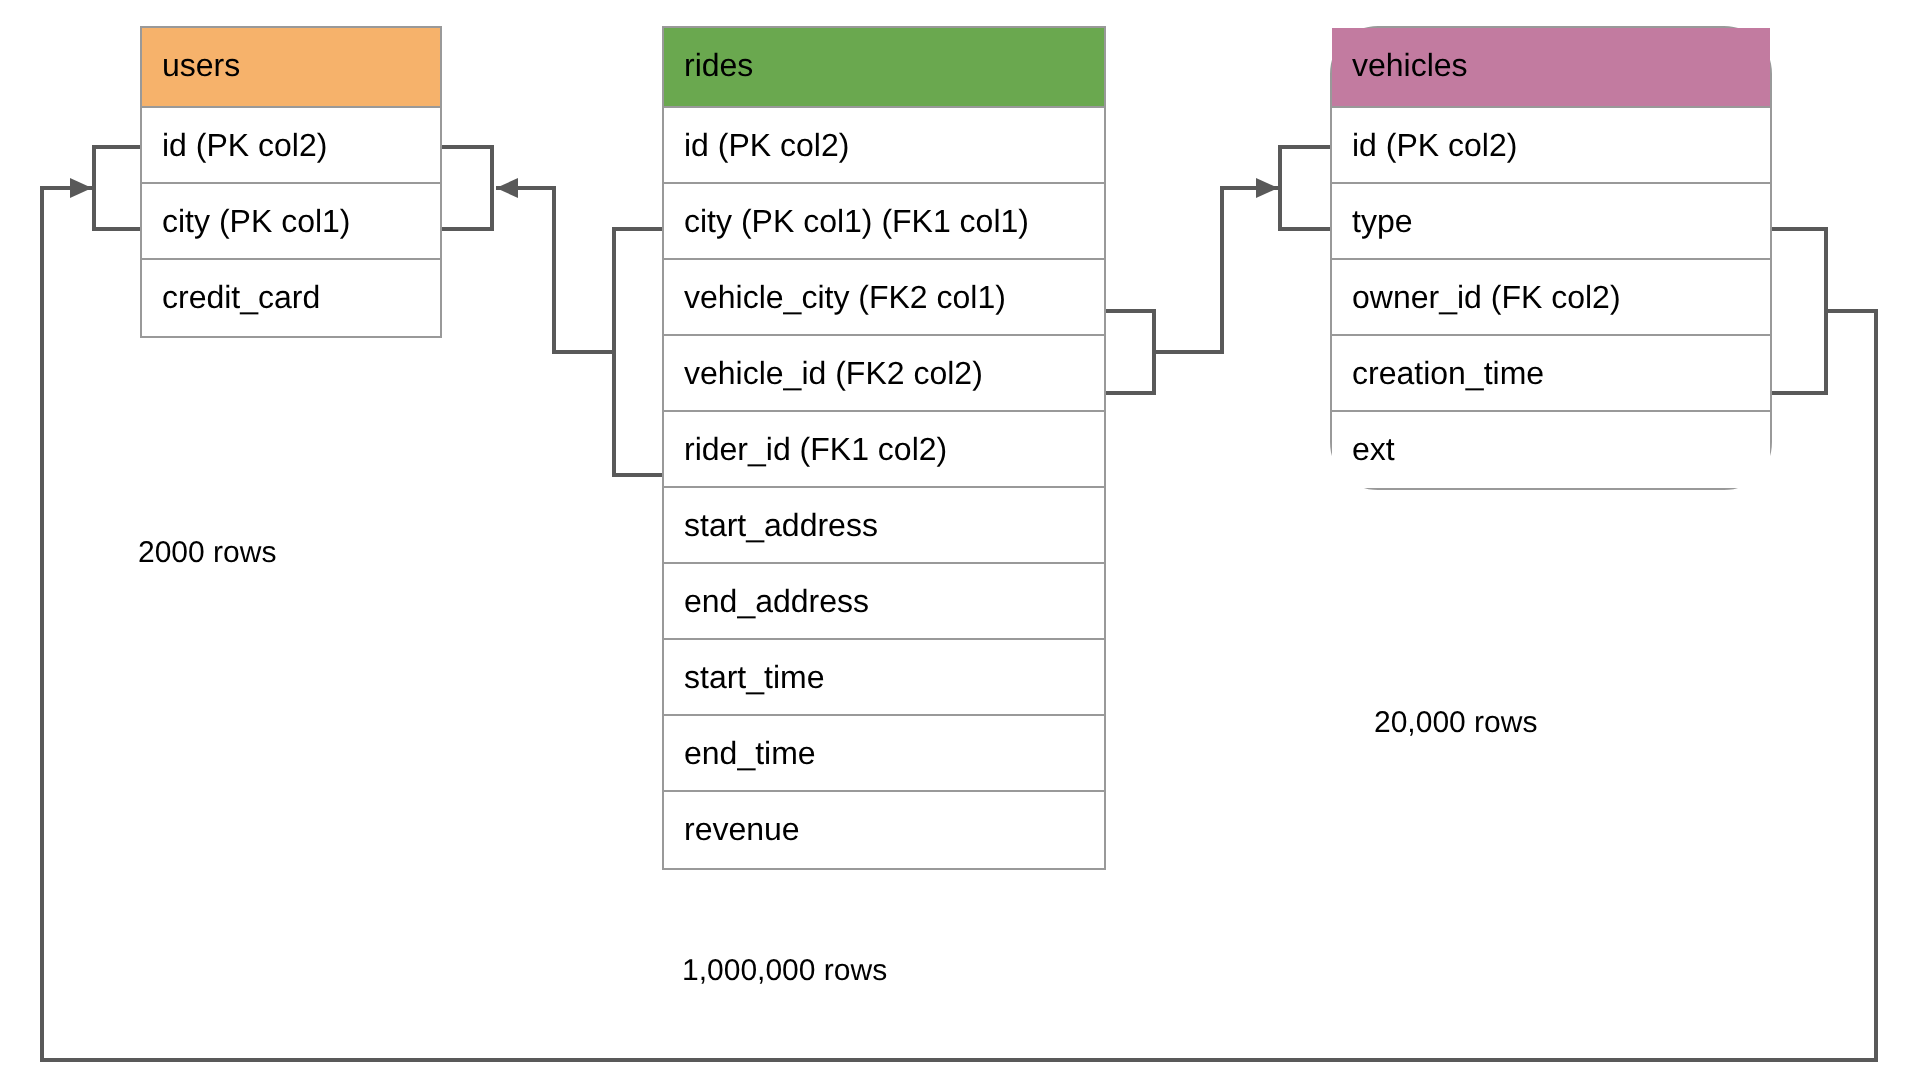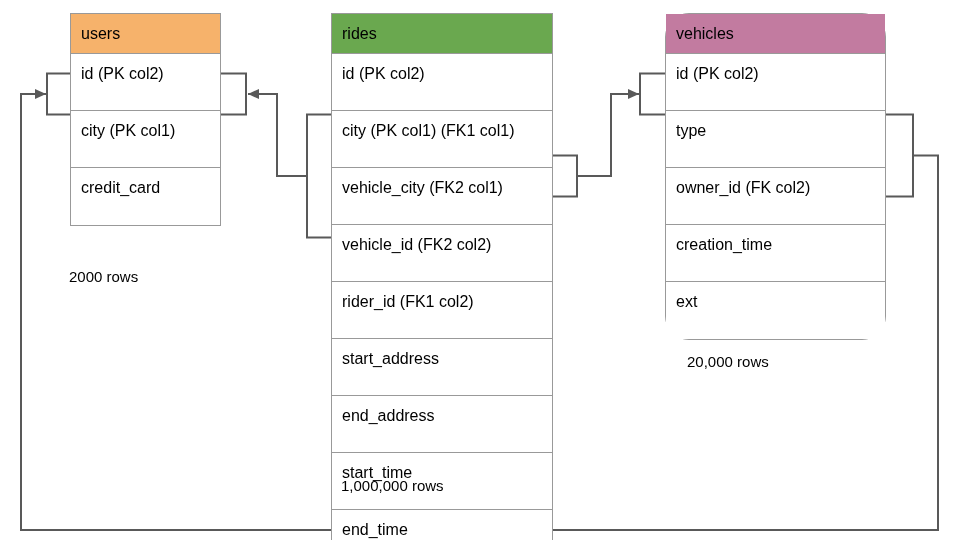--- a/index.html
+++ b/index.html
@@ -33,21 +33,21 @@
     line-height: 40px;
     padding-left: 10px;
     font-size: 16px;
     color: #000000;
     border-bottom: 1px solid #999999;
     box-sizing: border-box;
     white-space: nowrap;
     overflow: hidden;
   }
   .er-table .cell {
-    height: 57px;
+    height: 38px;
     line-height: 40px;
     padding-left: 10px;
     font-size: 16px;
     color: #000000;
     border-bottom: 1px solid #999999;
     box-sizing: border-box;
     background: #ffffff;
     white-space: nowrap;
     overflow: hidden;
   }

